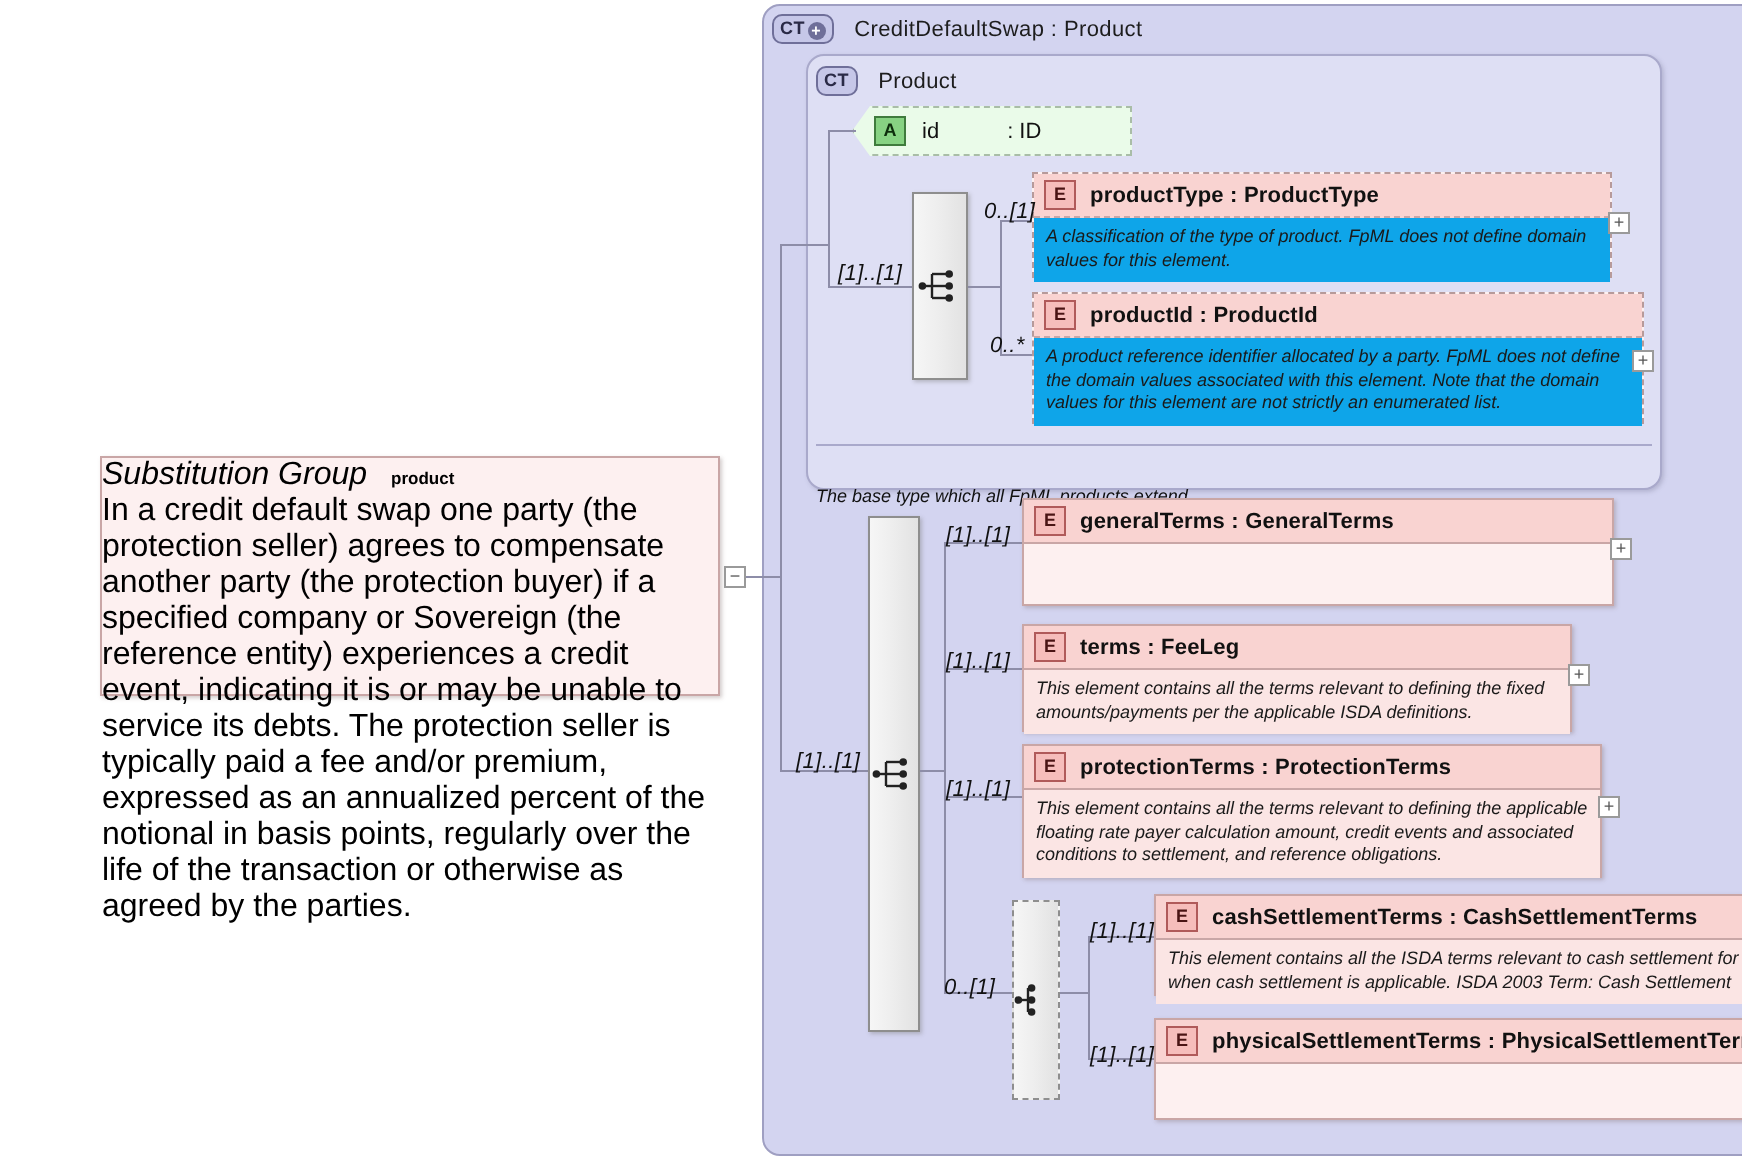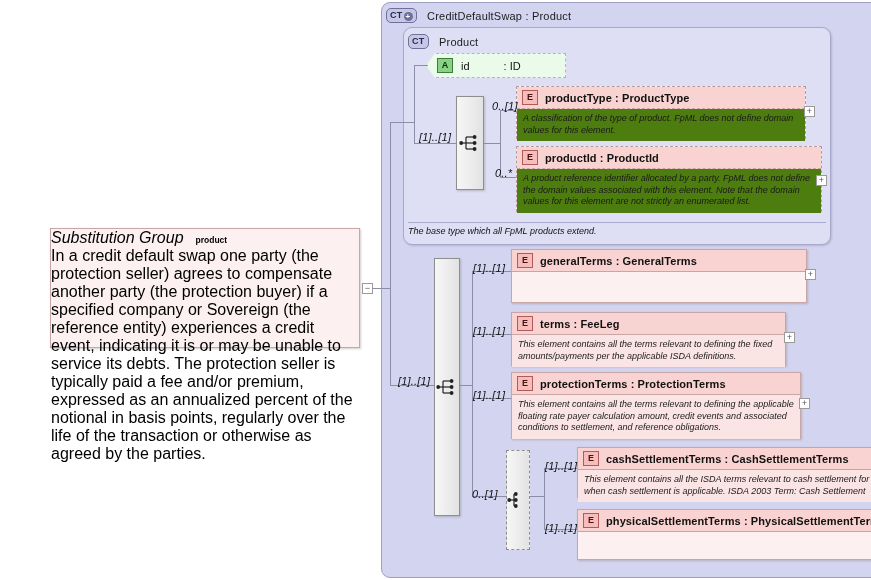--- a/index.html
+++ b/index.html
@@ -96,21 +96,21 @@
     letter-spacing: .1px;
   }
   .ebox .doc {
     padding: 4px 6px 5px 6px;
     font-size: 9px;
     font-style: italic;
     color: #1a1a1a;
     line-height: 11.5px;
     background: #fbe5e4;
   }
-  .ebox.dashed .doc { background:#4d7c0f;font-style:italic; }
+  .ebox.dashed .doc { background:#0ea5e9;font-style:italic; }
   .subrow .sg-label { font-style: italic; }
   .subrow .sg-val { font-weight: bold; margin-left: 12px; font-size:8.5px; }
 
   
   .cds {
     left: 2px; top: 228px; width: 310px; height: 120px;
     background: #fdf0f0;
     border: 1px solid #c9a6a6;
     box-shadow: 1px 1px 2px rgba(130,110,110,.35);
   }
@@ -166,21 +166,21 @@
     color: #111;
     white-space: nowrap;
     letter-spacing: .2px;
   }
 
   
   .basetext {
     left: 360px; top: 222px; width: 418px;
     font-size: 9px; font-style: italic; color:#111;
     border-top: 1px solid #a9a9cb;
-    padding-top: 3px;
+    padding-top: 20px;
   }
 
   
   .ln { position:absolute; background:#8d8da8; }
   .lnh { height:1px; }
   .lnv { width:1px; }
 </style>
 </head>
 <body>
 

